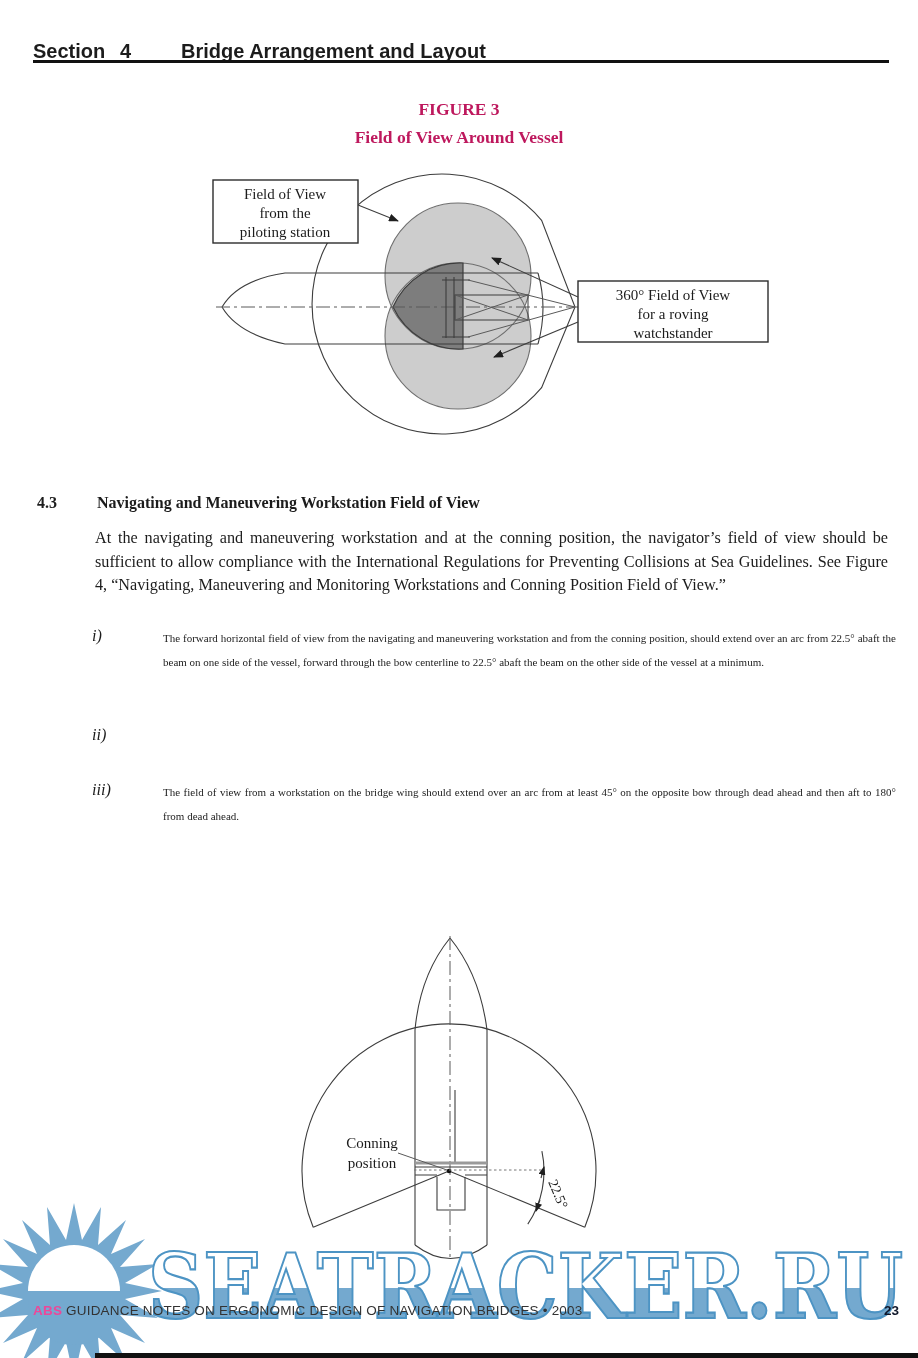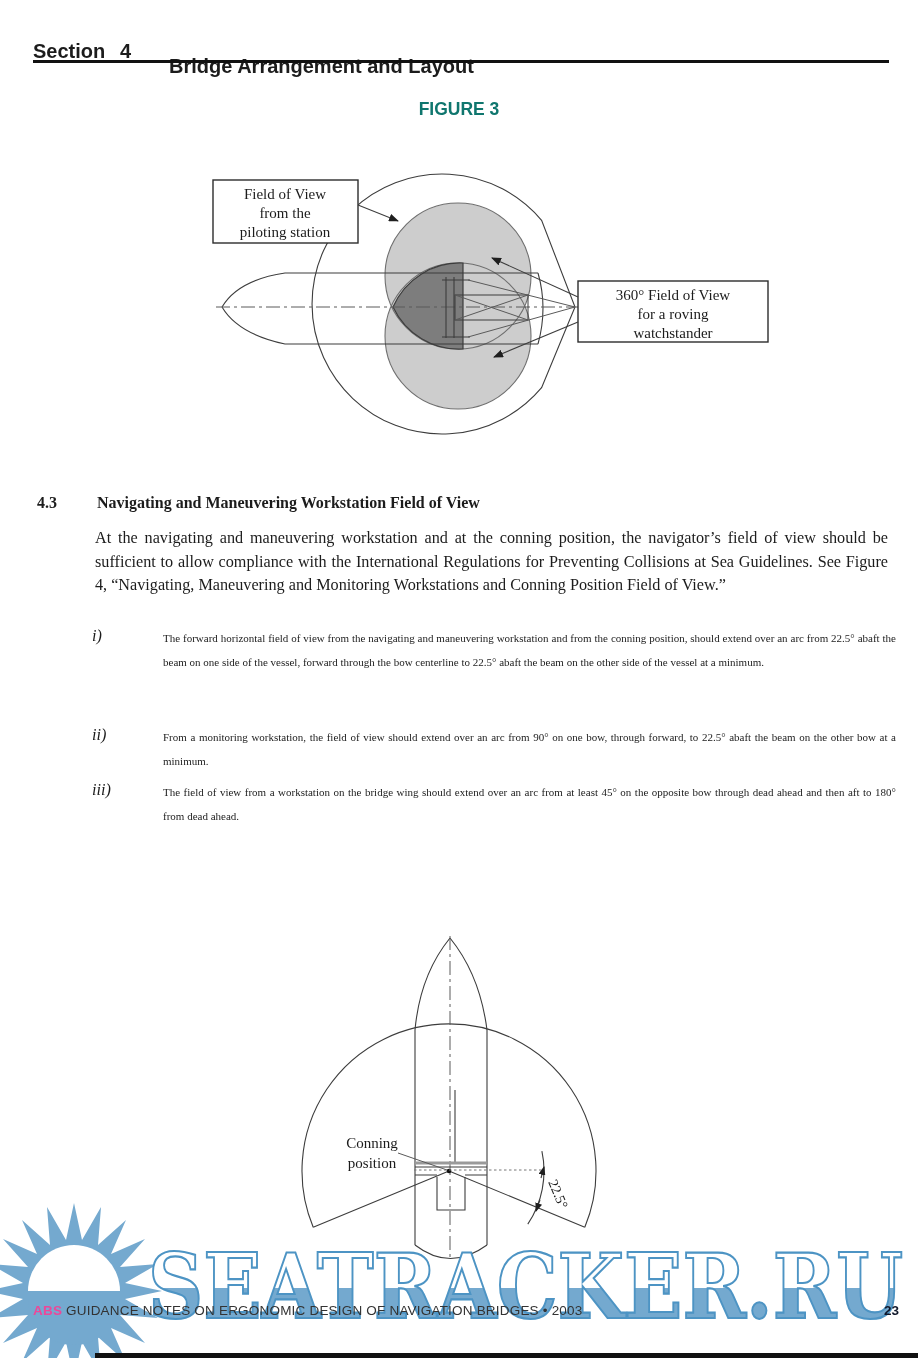--- a/index.html
+++ b/index.html
@@ -4,25 +4,25 @@
 <style>
   html,body{margin:0;padding:0;background:#e8e8e8;}
   #page{position:relative;width:918px;height:1358px;background:#ffffff;overflow:hidden;
         font-family:"Liberation Serif",serif;color:#1c1c1c;}
   .abs{position:absolute;}
   
   #running-head{top:40px;left:33px;width:856px;height:20px;
     font-family:"Liberation Sans",sans-serif;font-weight:bold;font-size:20px;}
   #running-head .sec{position:absolute;left:0;}
   #running-head .num{position:absolute;left:87px;}
-  #running-head .ttl{position:absolute;left:136px;margin-top:15px;}
+  #running-head .ttl{position:absolute;left:148px;}
   #head-rule{top:60px;left:33px;width:856px;height:3px;background:#111;}
   
   .figtitle{left:0;width:918px;text-align:center;
-    font-family:Liberation Sans, sans-serif;font-weight:bold;color:#0f766e;}
+    font-family:Liberation Serif, serif;font-weight:bold;color:#be185d;}
   #fig3-title{top:95px;font-size:17.5px;line-height:28px;}
   #fig4-title{top:833px;font-size:17.5px;line-height:26px;}
   
   #sec-num{top:494px;left:37px;font-family:Liberation Serif, serif;font-weight:bold;font-size:16px;}
   #sec-head{top:494px;left:97px;width:790px;font-family:Liberation Serif, serif;font-weight:bold;font-size:16px;}
   .para{font-size:16.2px;line-height:23.5px;text-align:justify;}
   #para1{top:527px;left:95px;width:793px;}
   .item-marker{font-style:italic;font-size:16.2px;}
   .item-body{font-size:11px;line-height:23.5px;text-align:justify;width:733px;left:163px;}
   
@@ -45,20 +45,21 @@
 
   <div id="running-head" class="abs">
     <span class="sec">Section</span>
     <span class="num">4</span>
     <span class="ttl">Bridge Arrangement and Layout</span>
   </div>
   <div id="head-rule" class="abs"></div>
 
   <div id="fig3-title" class="abs figtitle">
     <div>FIGURE 3</div>
+    <div>Field of View Around Vessel</div>
   </div>
 
   <svg class="abs" style="left:160px;top:150px;" width="620" height="330" viewBox="0 0 620 330">
     <defs>
       <marker id="ah" markerUnits="userSpaceOnUse" markerWidth="10" markerHeight="8" refX="9" refY="4" orient="auto">
         <path d="M0,0 L10,4 L0,8 Z" fill="#1f1f1f"></path>
       </marker>
     </defs>
 
     <g>
@@ -106,21 +107,20 @@
   </svg>
 
   <div id="sec-num" class="abs">4.3</div>
   <div id="sec-head" class="abs">Navigating and Maneuvering Workstation Field of View</div>
   <div id="para1" class="abs para">At the navigating and maneuvering workstation and at the conning position, the navigator’s field of view should be sufficient to allow compliance with the International Regulations for Preventing Collisions at Sea Guidelines.  See Figure 4, “Navigating, Maneuvering and Monitoring Workstations and Conning Position Field of View.”</div>
 
   <div class="abs item-marker" style="top:627px;left:92px;">i)</div>
   <div class="abs item-body" style="top:627px;">The forward horizontal field of view from the navigating and maneuvering workstation and from the conning position, should extend over an arc from 22.5° abaft the beam on one side of the vessel, forward through the bow centerline to 22.5° abaft the beam on the other side of the vessel at a minimum.</div>
 
   <div class="abs item-marker" style="top:726px;left:92px;">ii)</div>
-  <div class="abs item-body" style="top:726px;">From a monitoring workstation, the field of view should extend over an arc from 90° on one bow, through forward, to 22.5° abaft the beam on the other bow at a minimum.</div>
 
   <div class="abs item-marker" style="top:781px;left:92px;">iii)</div>
   <div class="abs item-body" style="top:781px;">The field of view from a workstation on the bridge wing should extend over an arc from at least 45° on the opposite bow through dead ahead and then aft to 180° from dead ahead.</div>
 
 
   <svg class="abs" style="left:230px;top:920px;" width="460" height="345" viewBox="0 0 460 345">
 
     <g>
       <path class="ln" d="M 83.2 307.2 A 147 147 0 1 1 354.8 307.2"></path>
       <path class="ln" d="M 219 251 L 83.2 307.2 M 219 251 L 354.8 307.2"></path>

